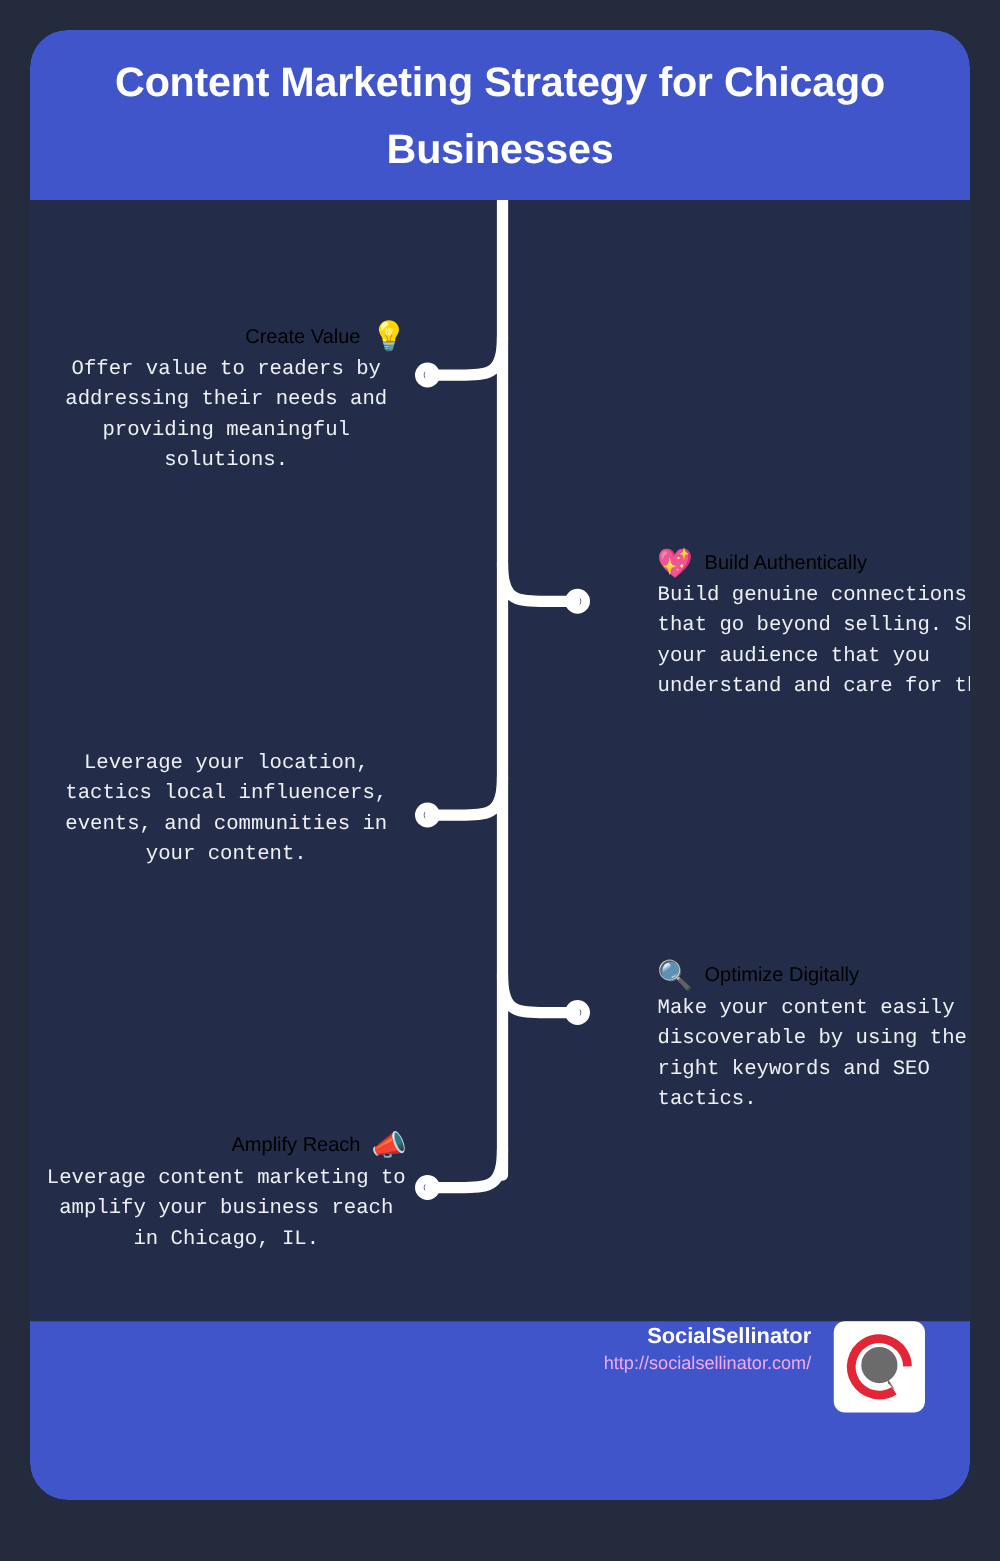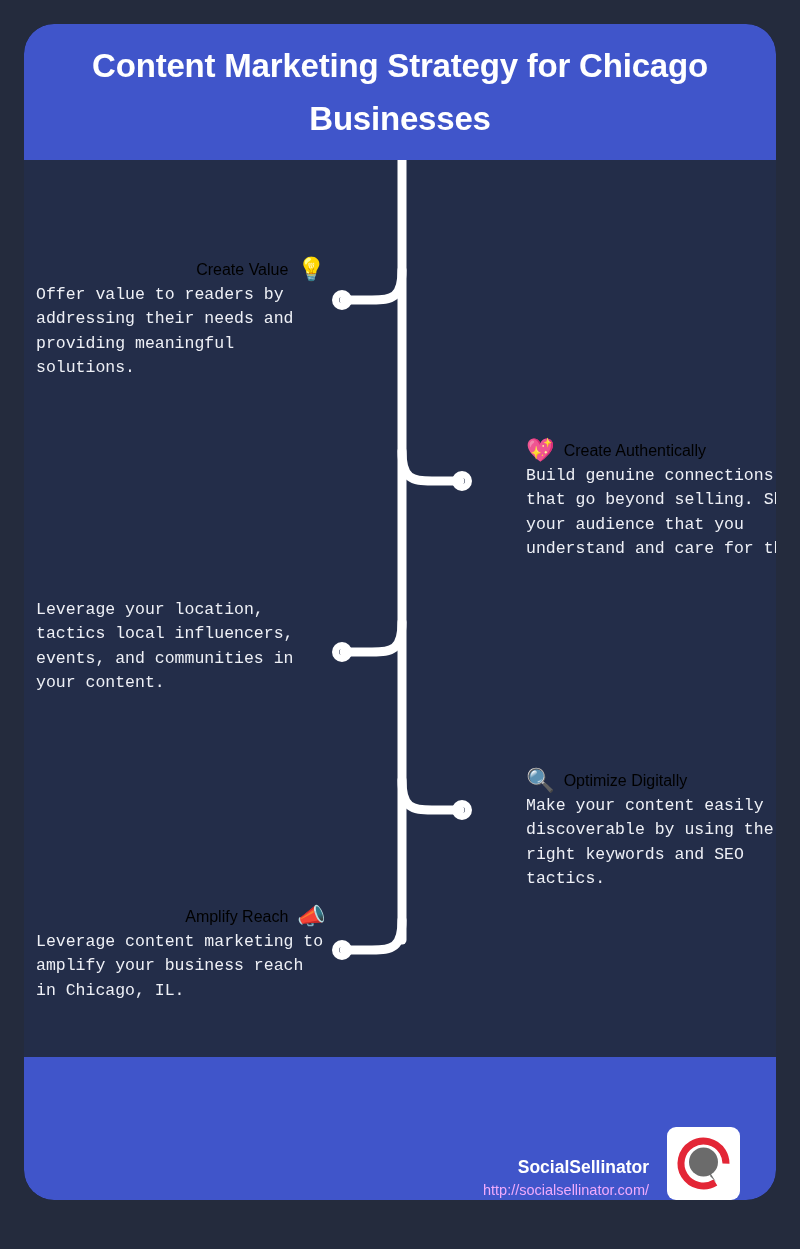--- a/index.html
+++ b/index.html
@@ -59,21 +59,21 @@
     left: 0; top: 0;
     width: 752px;
     height: 897px;
     pointer-events: none;
   }
 
   .item {
     position: absolute;
     width: 290px;
   }
-  .item.left  { left: 12px;  text-align: left; }
+  .item.left  { left: 12px;  text-align: center; }
   .item.right { left: 502px; text-align: left;  }
 
   .item-head {
     display: flex;
     align-items: center;
     gap: 9px;
     margin-bottom: 2px;
   }
   .item.left  .item-head { justify-content: flex-end; }
   .item.right .item-head { justify-content: flex-start; }
@@ -98,21 +98,21 @@
   
   #footer {
     position: absolute;
     left: 0;
     top: 1033px;
     width: 752px;
     height: 143px;
     background: #4055ca;
     border-radius: 0 0 30px 30px;
     display: flex;
-    align-items: flex-end;
+    align-items: flex-start;
     justify-content: flex-end;
     padding-right: 36px;
     gap: 18px;
   }
   #brand-text { text-align: right; }
   #brand-name {
     color: #ffffff;
     font-size: 17.5px;
     font-weight: bold;
     line-height: 1.35;
@@ -172,21 +172,21 @@
       <div class="item-head">
         <span>Create Value</span>
         <span class="item-emoji">💡</span>
       </div>
       <div class="item-desc">Offer value to readers by addressing their needs and providing meaningful solutions.</div>
     </div>
 
     <div class="item right" id="item-1">
       <div class="item-head">
         <span class="item-emoji">💖</span>
-        <span>Create Authentically</span>
+        <span>Build Authentically</span>
       </div>
       <div class="item-desc">Build genuine connections that go beyond selling. Show your audience that you understand and care for them.</div>
     </div>
 
     <div class="item left" id="item-2">
       <div class="item-desc">Leverage your location, tactics local influencers, events, and communities in your content.</div>
     </div>
 
     <div class="item right" id="item-3">
       <div class="item-head">

